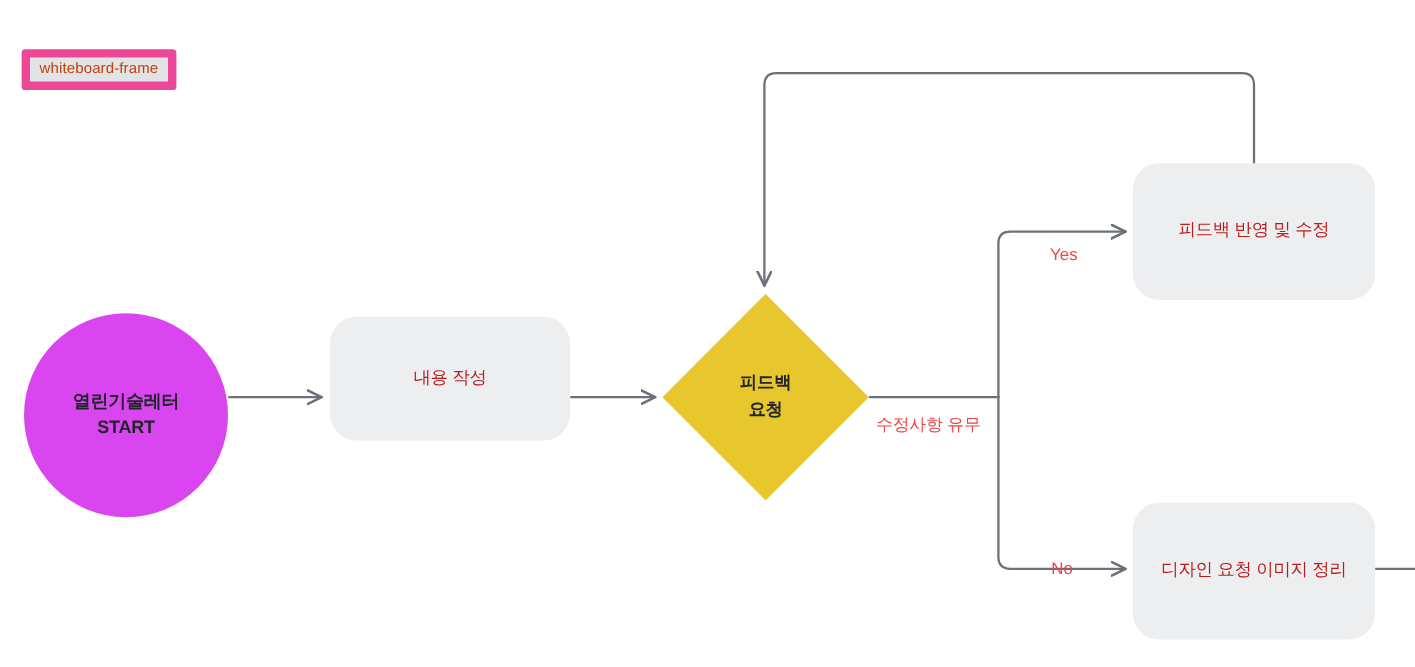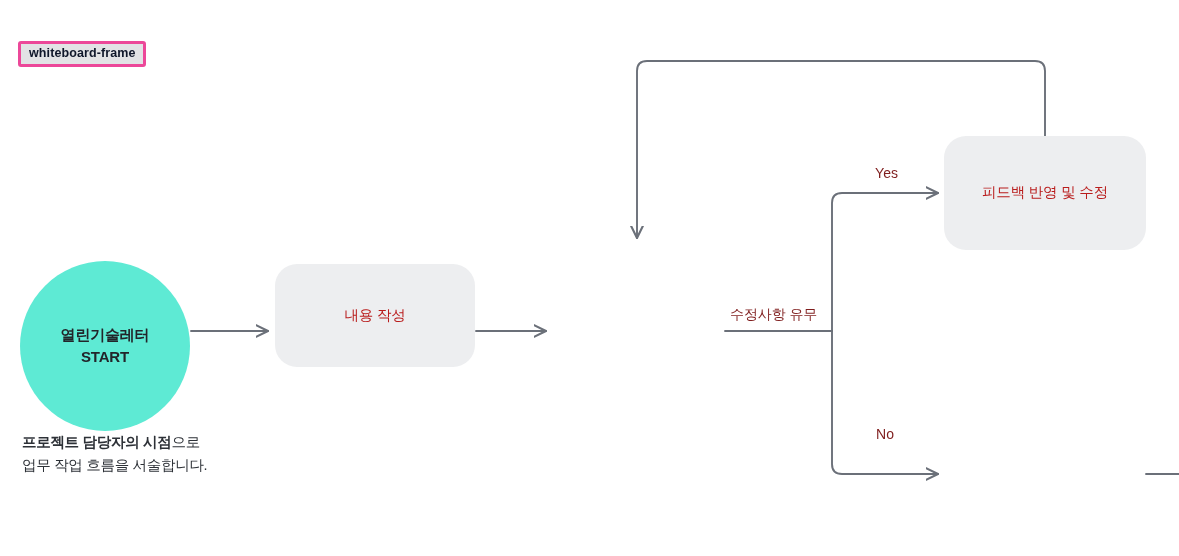--- a/index.html
+++ b/index.html
@@ -25,28 +25,27 @@
     height: 556px;
   }
 
   
   .frame-chip {
     position: absolute;
     left: 18px;
     top: 41px;
     padding: 3px 8px 4px 8px;
     background: #e2e3e5;
-    border: 3px solid #ec4899;
+    border: 7px solid #ec4899;
     border-radius: 3px;
     font-size: 12.5px;
     line-height: 1;
-    color: #0f172a;
+    color: #c2410c;
     white-space: nowrap;
     letter-spacing: 0.1px;
-    font-weight: bold;
   }
 
   
   #edges {
     position: absolute;
     left: 0;
     top: 0;
     width: 1179px;
     height: 556px;
     overflow: visible;
@@ -62,21 +61,21 @@
     justify-content: center;
     text-align: center;
   }
 
   .node-start {
     left: 20px;
     top: 261px;
     width: 170px;
     height: 170px;
     border-radius: 50%;
-    background: #5eead4;
+    background: #d946ef;
   }
   .node-start .label {
     font-size: 15px;
     font-weight: bold;
     color: #22252a;
     line-height: 1.5;
     letter-spacing: -0.2px;
   }
 
   .node-box {
@@ -113,23 +112,24 @@
     font-weight: bold;
     color: #22252a;
     line-height: 1.6;
     letter-spacing: -0.2px;
   }
 
   
   .edge-label {
     position: absolute;
     font-size: 14px;
-    color: #7f1d1d;
+    color: #ef4444;
     white-space: nowrap;
     letter-spacing: -0.1px;
+    margin-top: 39px;
   }
   .edge-label.en { letter-spacing: 0.1px; }
 
   .label-branch { left: 730px; top: 306px; text-align: right; }
   .label-yes    { left: 875px; top: 165px; }
   .label-no     { left: 876px; top: 426px; }
 
   
   .caption {
     position: absolute;
@@ -180,30 +180,38 @@
     <div class="label">
       <span>열린기술레터</span><br>
       <span>START</span>
     </div>
   </div>
 
   <div class="node node-box node-write">
     <div class="label">내용 작성</div>
   </div>
 
+  <div class="node node-decision">
+    <svg class="diamond-shape" viewBox="0 0 172 172" preserveAspectRatio="none">
+      <polygon points="86,0 172,86 86,172 0,86" fill="#e8c72e"></polygon>
+    </svg>
+    <div class="label">
+      <span>피드백</span><br>
+      <span>요청</span>
+    </div>
+  </div>
 
   <div class="node node-box node-revise">
     <div class="label">피드백 반영 및 수정</div>
   </div>
 
+  <div class="node node-box node-design">
+    <div class="label">디자인 요청 이미지 정리</div>
+  </div>
 
   <div class="edge-label label-branch">수정사항 유무</div>
 
   <div class="edge-label en label-yes">Yes</div>
 
   <div class="edge-label en label-no">No</div>
 
-  <div class="caption">
-    <span><b>프로젝트 담당자의 시점</b><span>으로</span></span>
-    <span class="line2">업무 작업 흐름을 서술합니다.</span>
-  </div>
 
 </div>
 
 </body></html>

